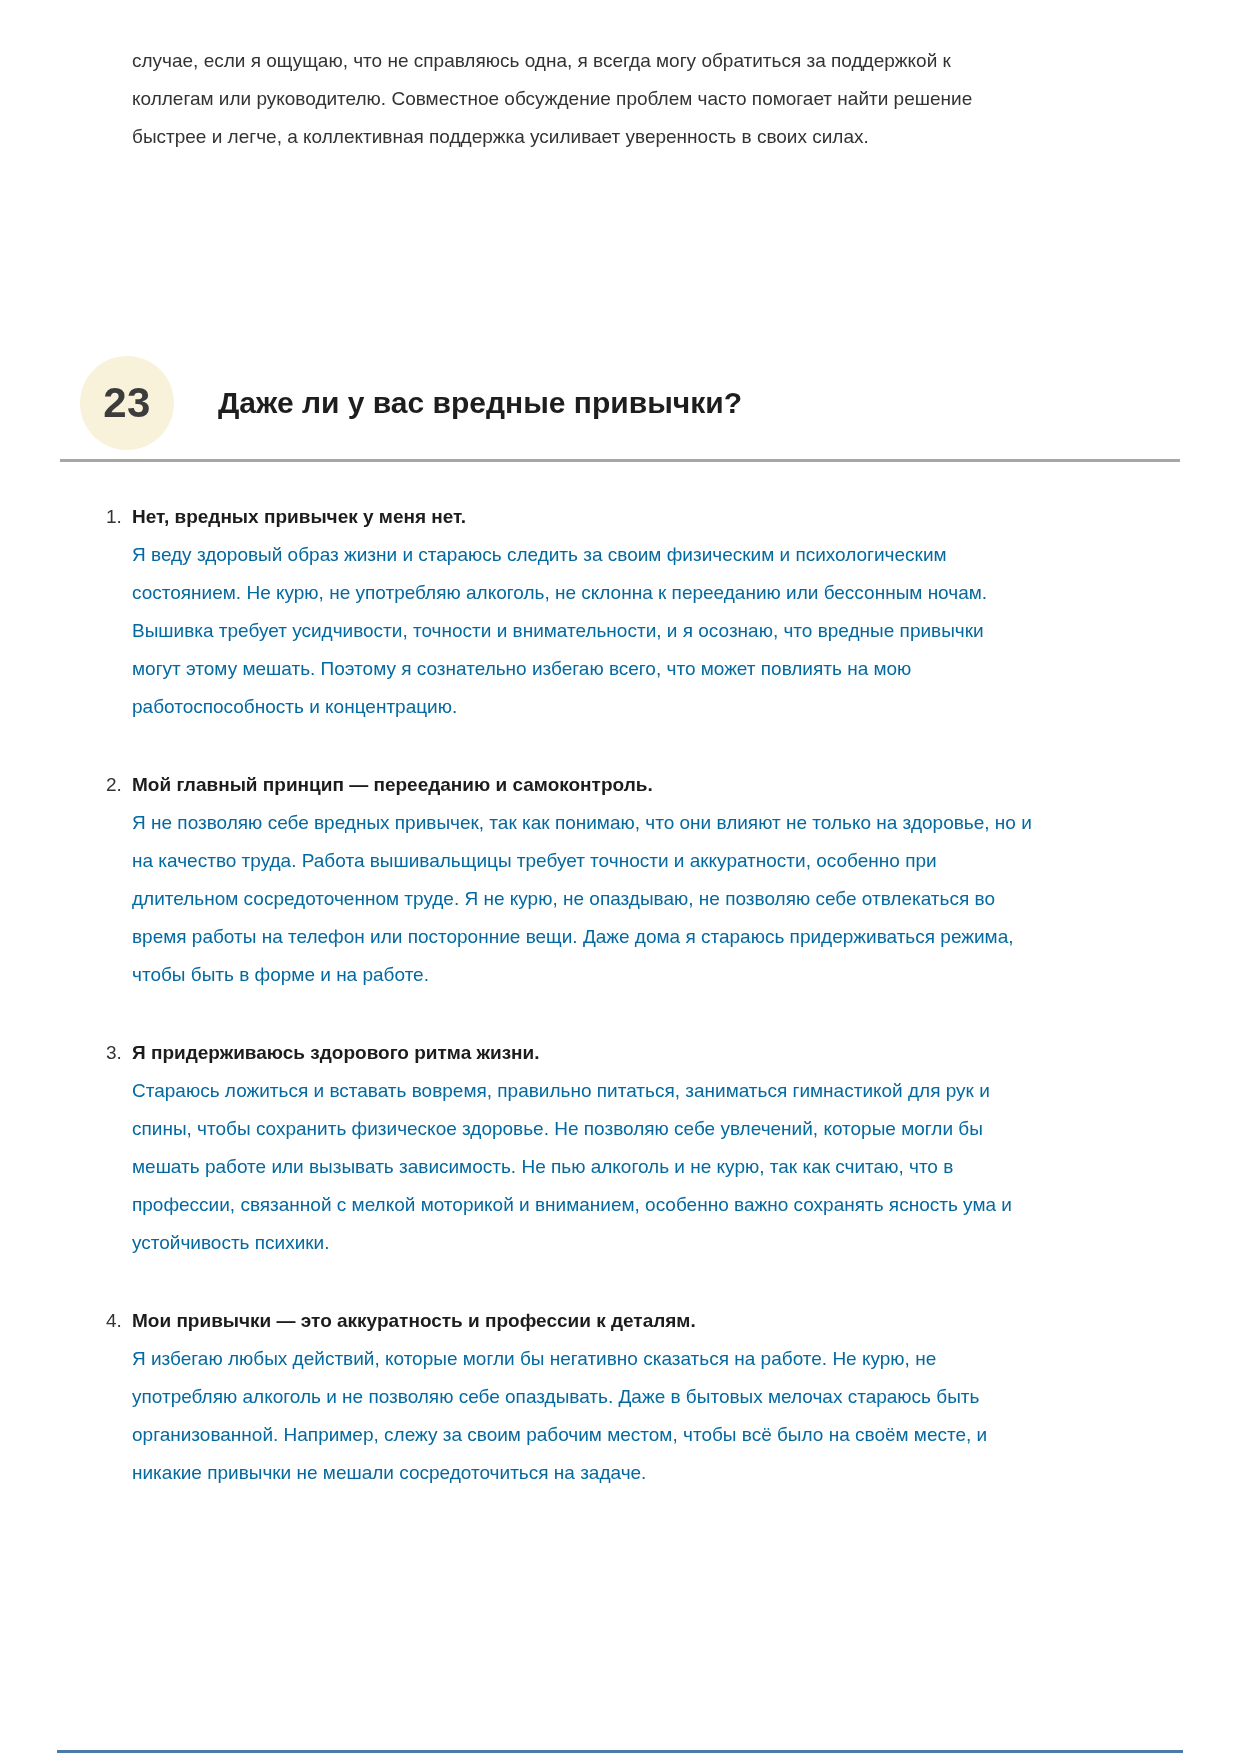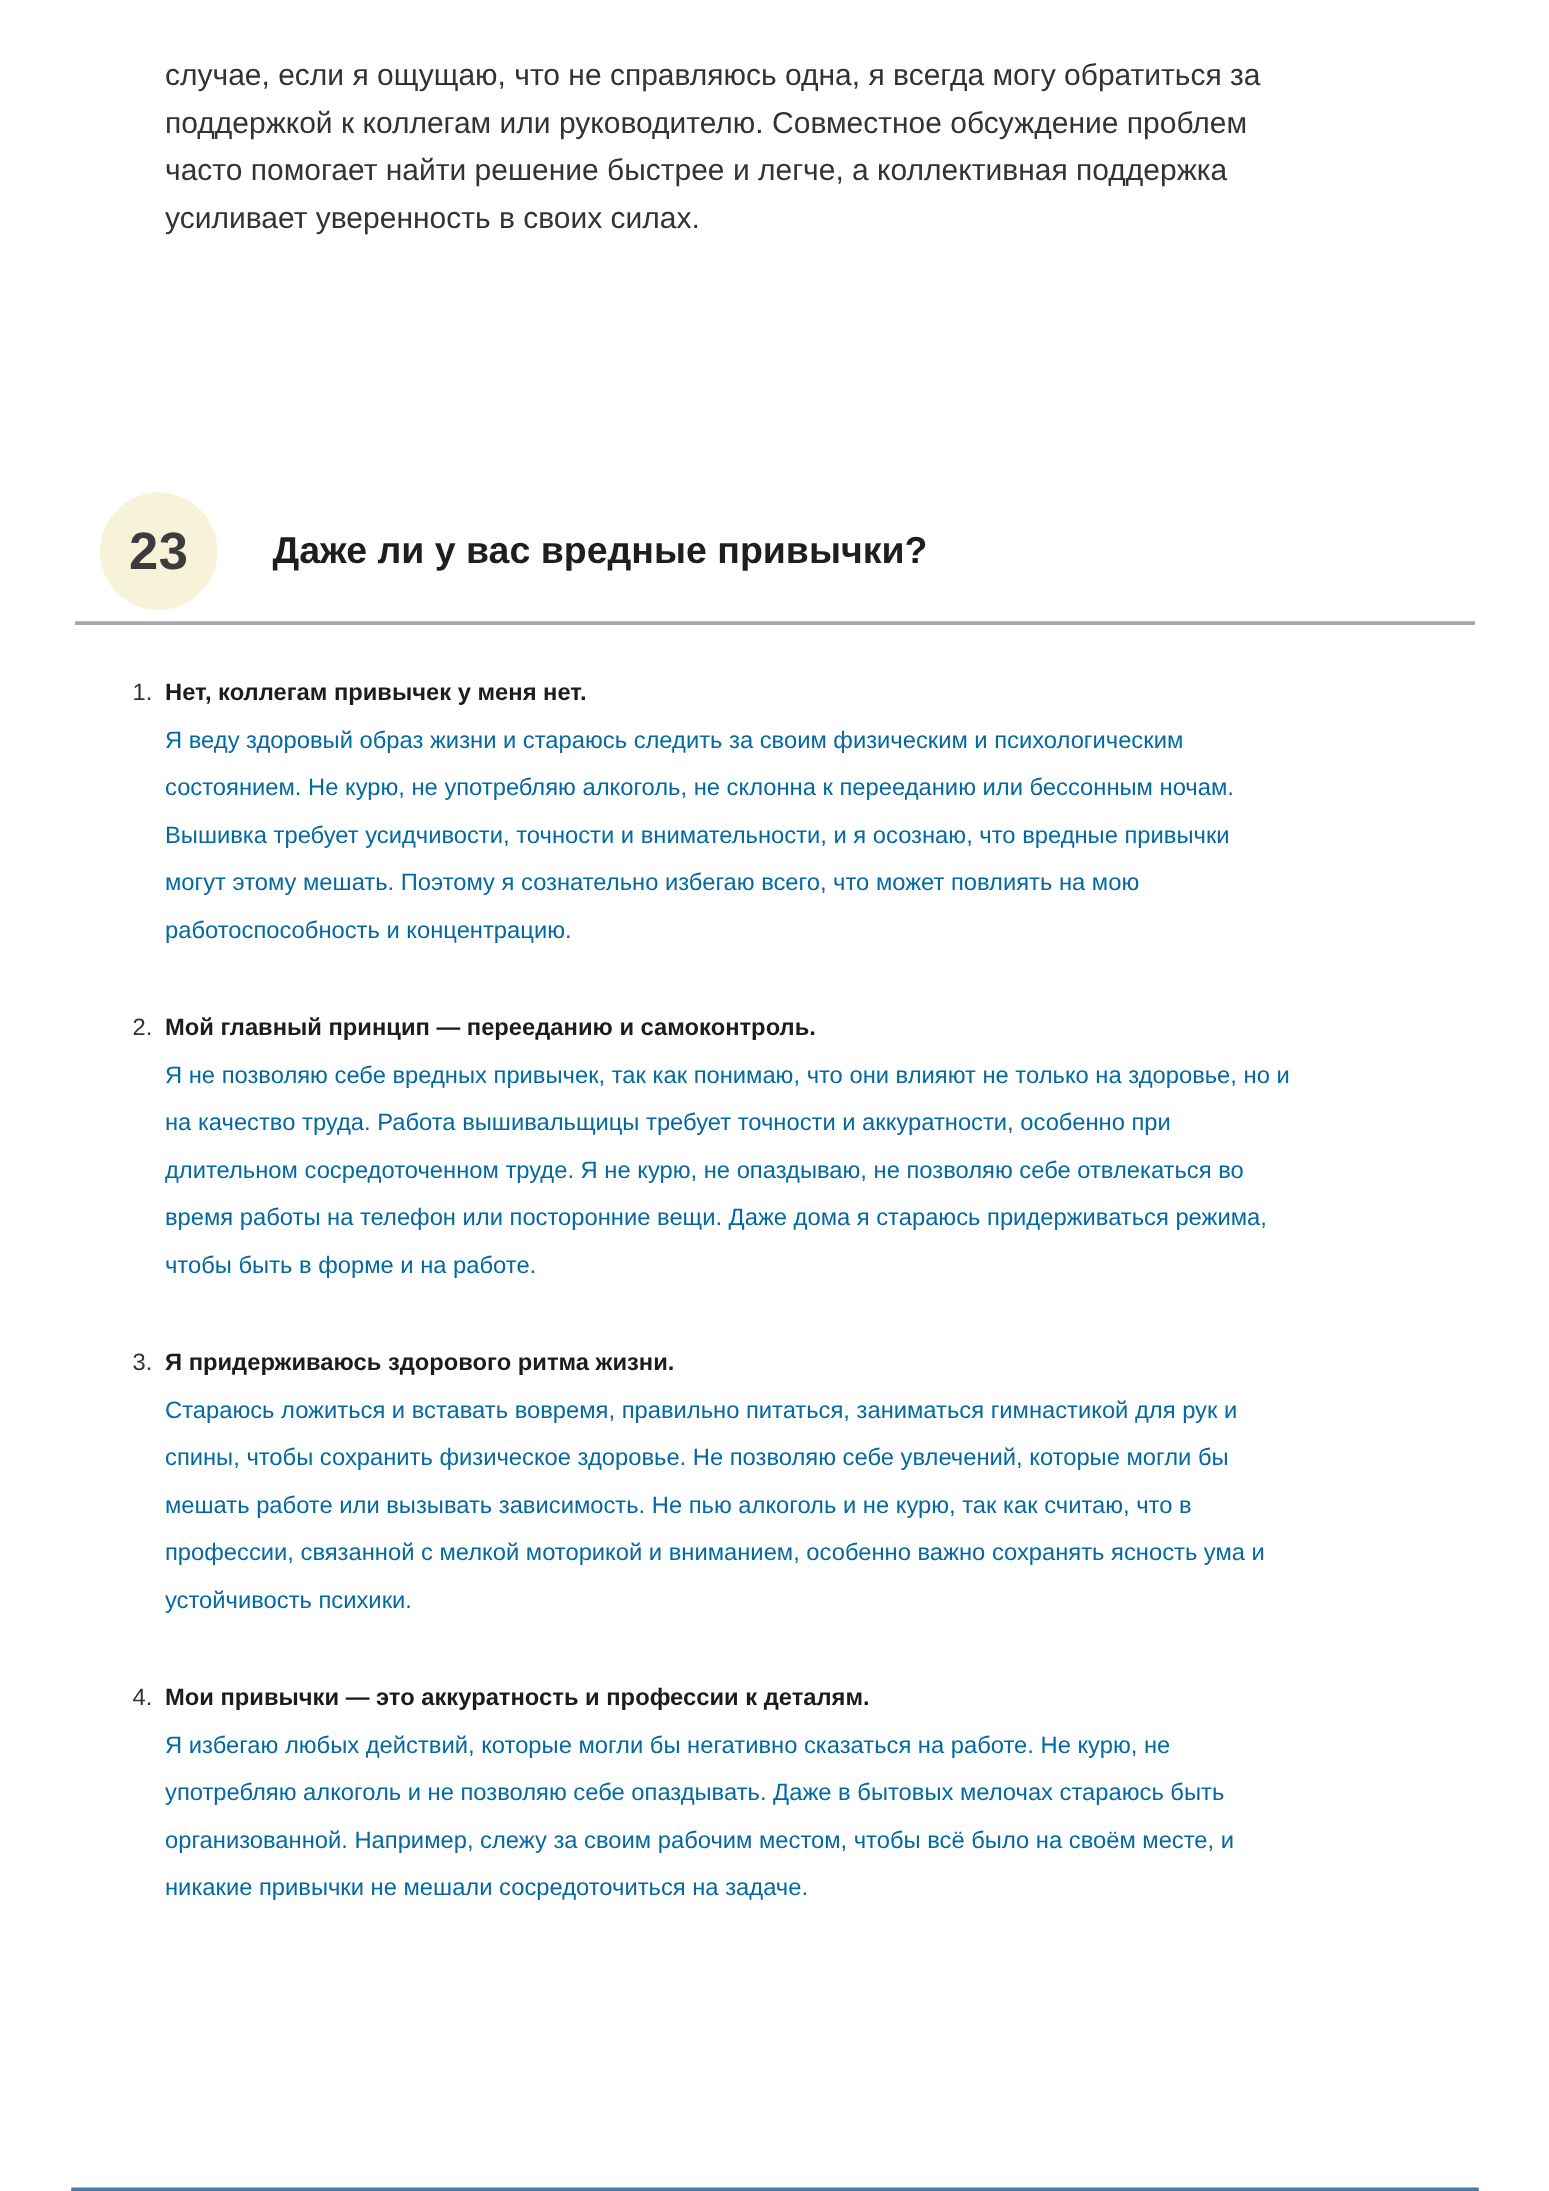--- a/index.html
+++ b/index.html
@@ -13,21 +13,21 @@
     height: 1753px;
     background: #ffffff;
     font-family: "Liberation Sans", "DejaVu Sans", sans-serif;
     color: #333333;
     overflow: hidden;
   }
   
   .continuation {
     margin: 42px 200px 0 132px;
     width: 890px;
-    font-size: 24px;
+    font-size: 19px;
     line-height: 38px;
     color: #333333;
     text-align: left;
   }
   
   .section-header {
     margin-top: 200px;
     margin-left: 80px;
     display: flex;
     align-items: center;
@@ -116,21 +116,21 @@
     <h2 class="section-title">Даже ли у вас вредные привычки?</h2>
   </div>
 
   <div class="rule"></div>
 
   <div class="qa-list">
 
     <div class="qa-item">
       <div class="item-number">1.</div>
       <div class="item-content">
-        <div class="item-title">Нет, коллегам привычек у меня нет.</div>
+        <div class="item-title">Нет, вредных привычек у меня нет.</div>
         <div class="item-body">Я веду здоровый образ жизни и стараюсь следить за своим физическим и психологическим состоянием. Не курю, не употребляю алкоголь, не склонна к перееданию или бессонным ночам. Вышивка требует усидчивости, точности и внимательности, и я осознаю, что вредные привычки могут этому мешать. Поэтому я сознательно избегаю всего, что может повлиять на мою работоспособность и концентрацию.</div>
       </div>
     </div>
 
     <div class="qa-item">
       <div class="item-number">2.</div>
       <div class="item-content">
         <div class="item-title">Мой главный принцип — перееданию и самоконтроль.</div>
         <div class="item-body">Я не позволяю себе вредных привычек, так как понимаю, что они влияют не только на здоровье, но и на качество труда. Работа вышивальщицы требует точности и аккуратности, особенно при длительном сосредоточенном труде. Я не курю, не опаздываю, не позволяю себе отвлекаться во время работы на телефон или посторонние вещи. Даже дома я стараюсь придерживаться режима, чтобы быть в форме и на работе.</div>
       </div>

